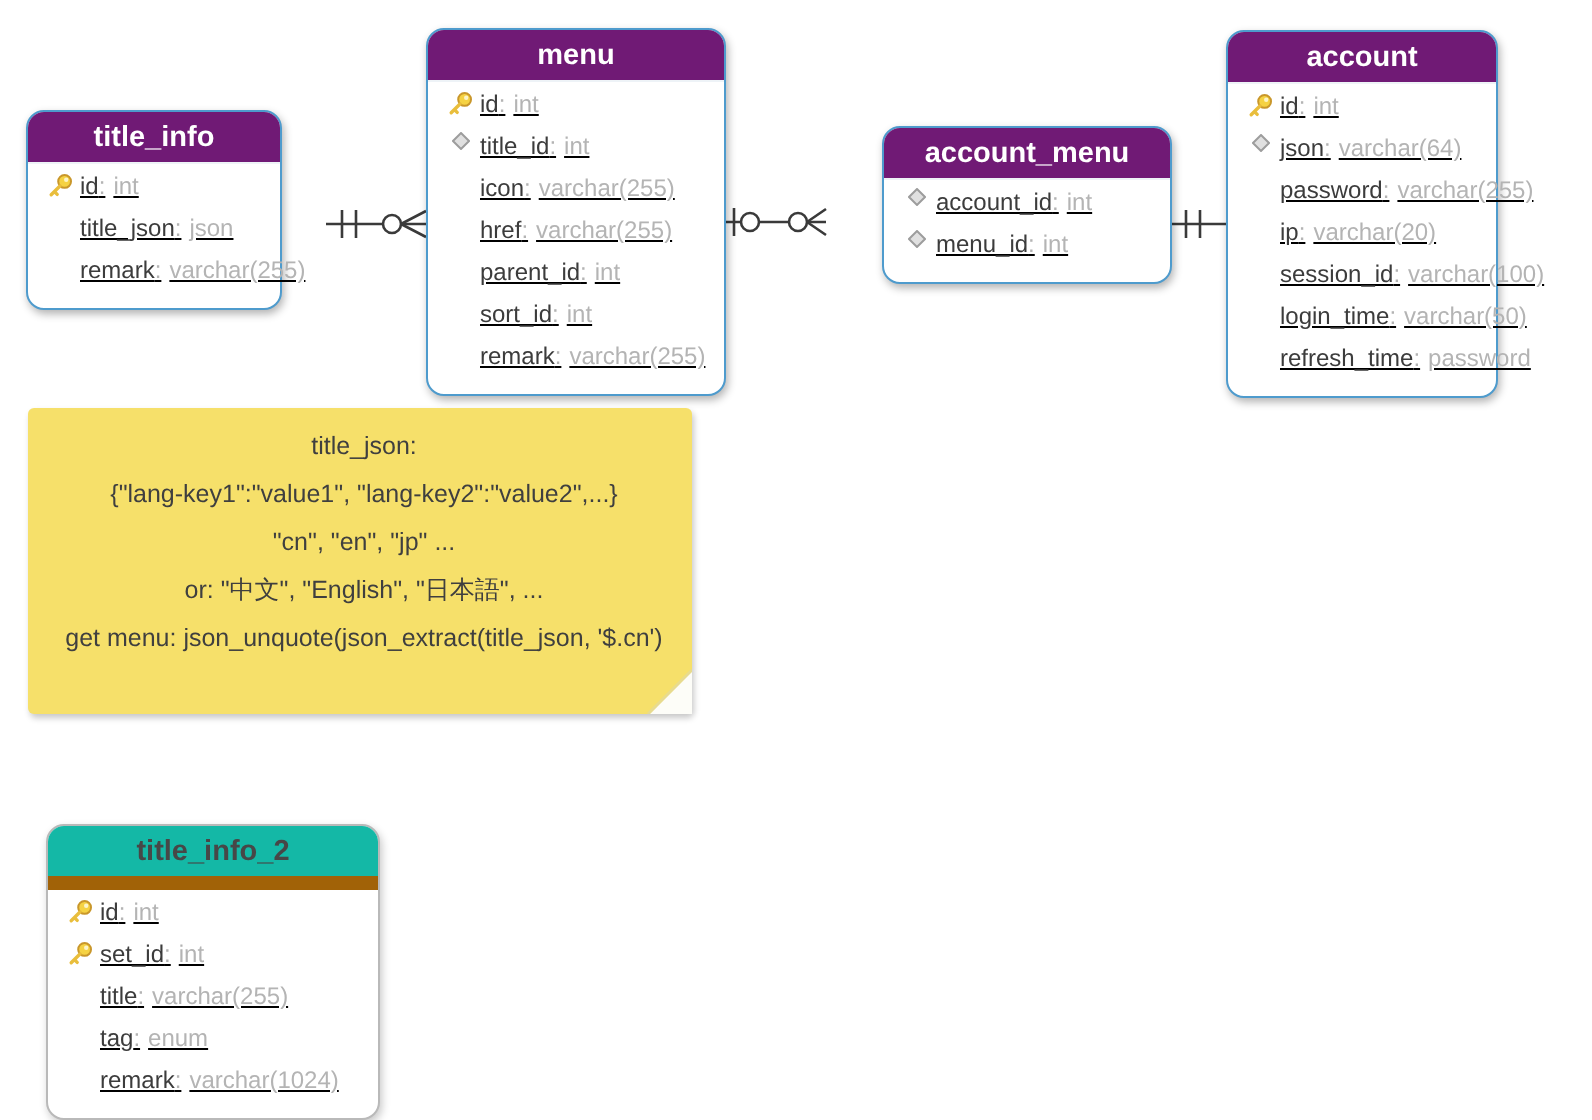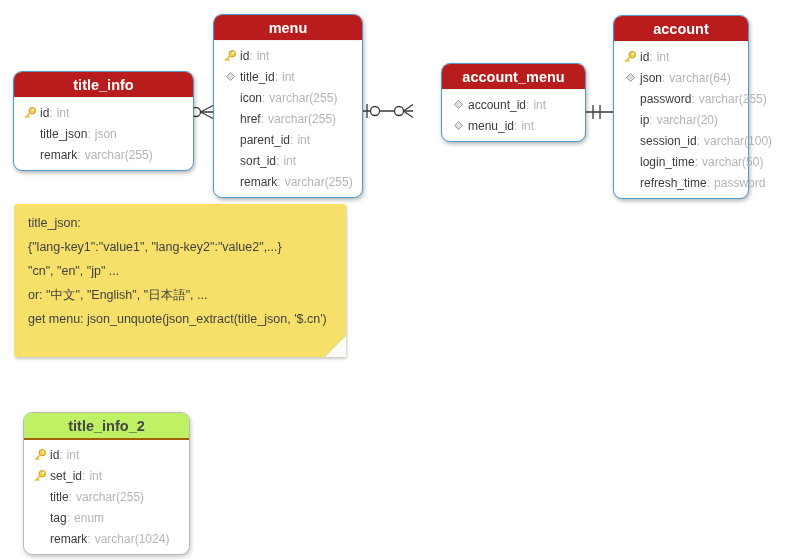--- a/index.html
+++ b/index.html
@@ -5,42 +5,42 @@
   html,body{margin:0;padding:0;background:#fff;}
   .canvas{position:relative;width:796px;height:560px;background:#ffffff;overflow:hidden;
           font-family:"Liberation Sans",sans-serif;}
 
   
   .wires{position:absolute;left:0;top:0;z-index:1;}
 
   
   .table{position:absolute;z-index:2;background:#fff;border:1px solid #4E9BCD;border-radius:9px;
          box-shadow:1px 2px 4px rgba(0,0,0,.30);box-sizing:border-box;}
-  .table .hd{background:#b91c1c;color:#fff;text-align:center;font-size:14.5px;font-weight:700;
+  .table .hd{background:#701a75;color:#fff;text-align:center;font-size:14.5px;font-weight:700;
              padding:5px 4px 4px;border-radius:8px 8px 0 0;border-bottom:1px solid #eef3f7;}
   .table .bd{padding:4px 4px 5px 6px;}
-  .row{display:flex;align-items:center;height:21px;font-size:12px;white-space:nowrap;}
+  .row{display:flex;align-items:flex-start;height:21px;font-size:12px;white-space:nowrap;text-decoration:underline;}
   .ic{width:20px;min-width:20px;display:flex;justify-content:center;align-items:center;}
   .fn{color:#3c3c3c;}
   .sep{color:#b4b4b4;}
   .typ{color:#b4b4b4;margin-left:4px;}
 
   .table.gray{border-color:#b9b9b9;box-shadow:1px 2px 4px rgba(0,0,0,.22);}
-  .table.gray .hd{background:#bef264;color:#474747;border-bottom:2px solid #a16207;}
-
-  #t-title-info    {left:13px; top:55px;  width:181px;margin-top:16px;}
+  .table.gray .hd{background:#14b8a6;color:#474747;border-bottom:7px solid #a16207;}
+
+  #t-title-info    {left:13px; top:55px;  width:128px;}
   #t-menu          {left:213px;top:14px;  width:150px;}
   #t-account-menu  {left:413px;top:63px;  width:145px;margin-left:28px;}
   #t-account       {left:613px;top:15px;  width:136px;}
   #t-title-info-2  {left:23px; top:412px; width:167px;}
 
   
   .note{position:absolute;z-index:2;left:14px;top:204px;width:332px;height:153px;background:#F6E06A;
         border-radius:3px;box-shadow:1px 2px 3px rgba(0,0,0,.22);box-sizing:border-box;
-        padding:7px 10px 0 14px;color:#3f3f3f;font-size:12.5px;}
+        padding:7px 10px 0 14px;color:#3f3f3f;font-size:12.5px;text-align:center;}
   .note .ln{height:24px;line-height:24px;overflow:hidden;}
   .note .fold{position:absolute;right:0;bottom:0;}
 </style>
 </head>
 <body>
 
 <div class="canvas">
 
   <svg class="wires" width="796" height="560">
     <g stroke="#3A3A3A" stroke-width="1.3" fill="none">

